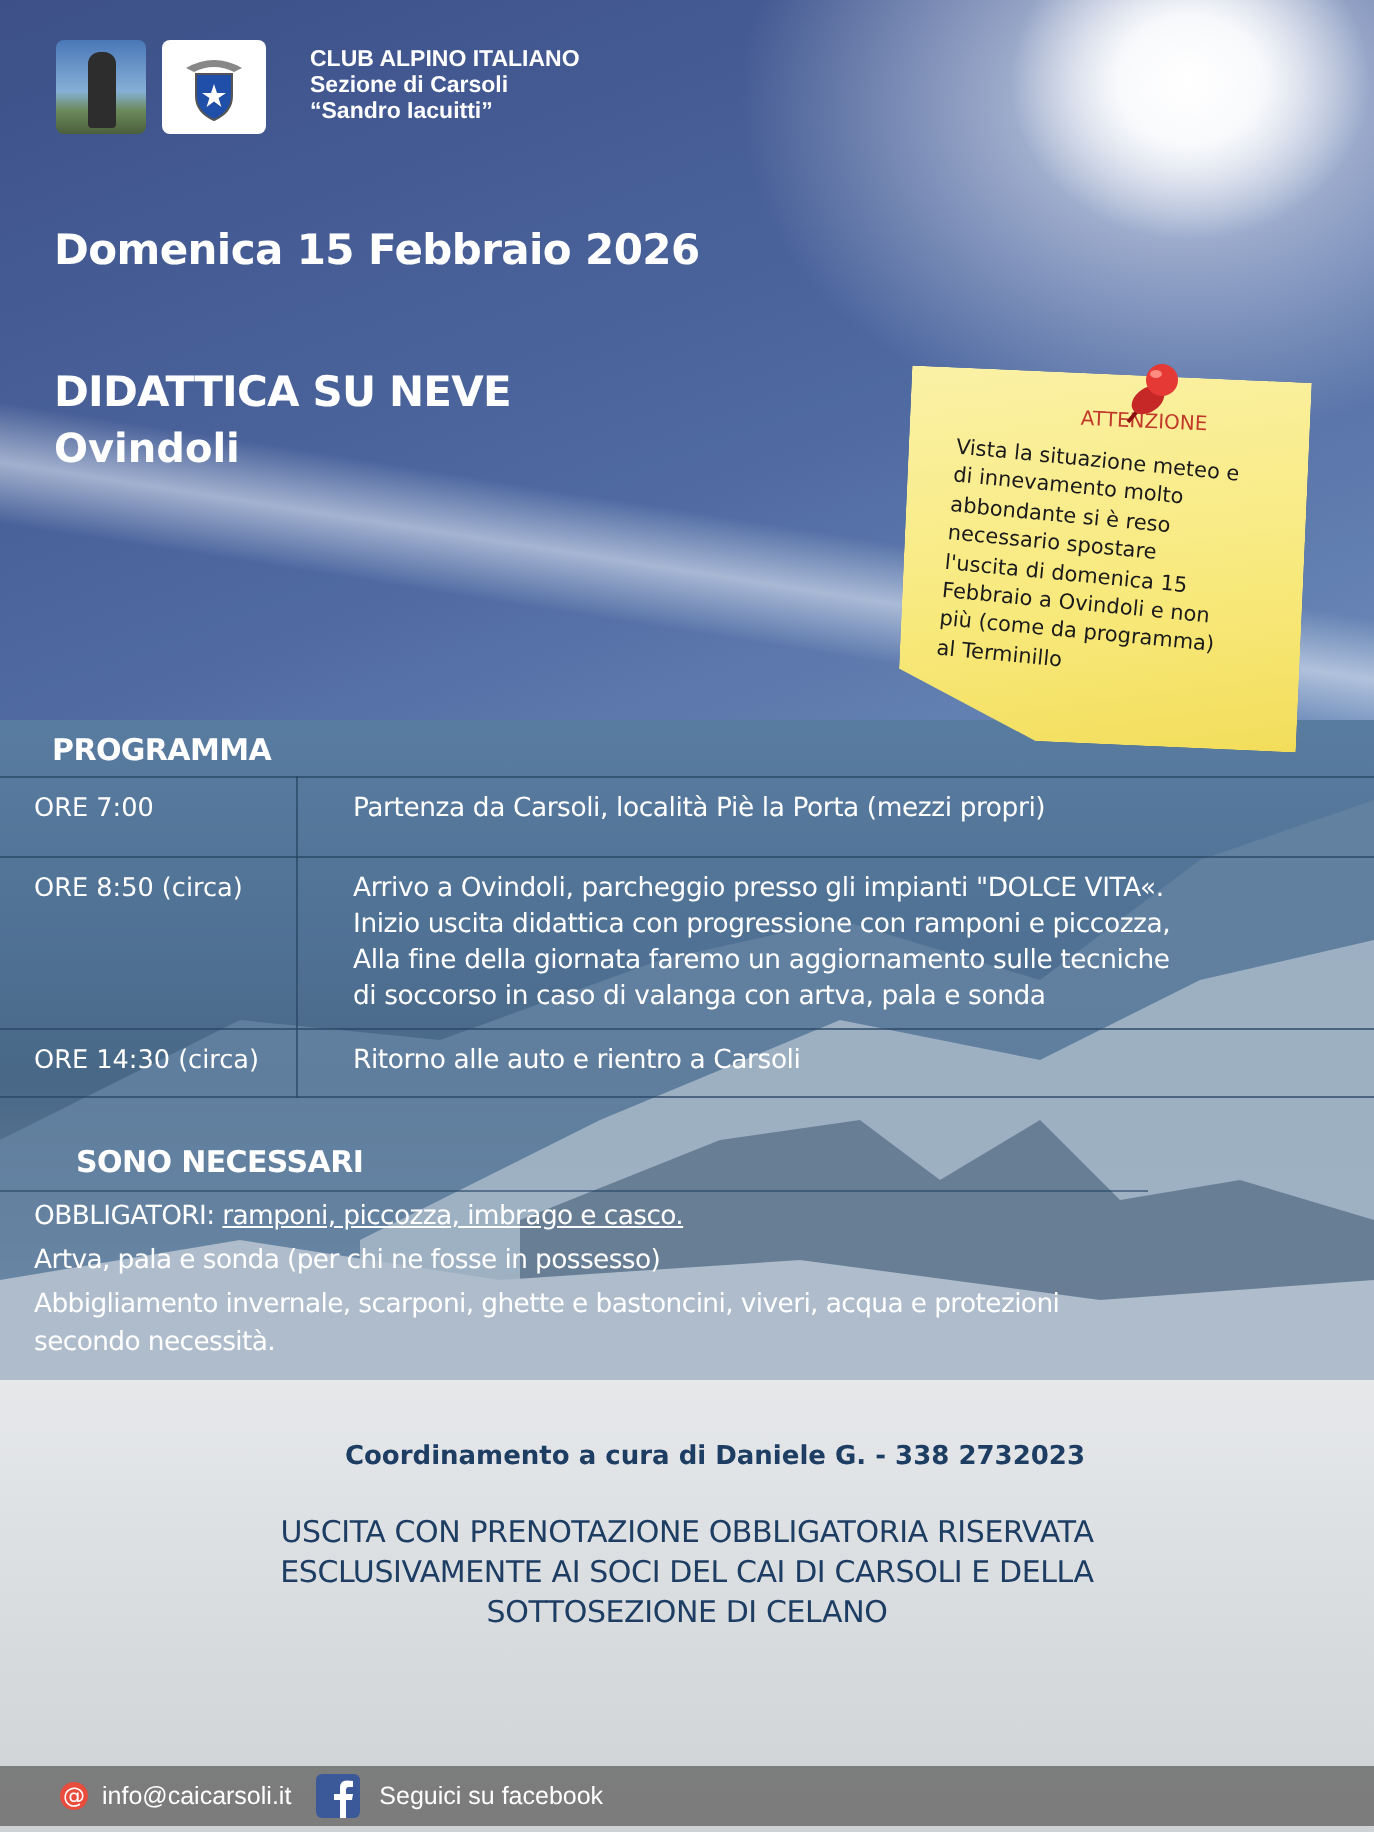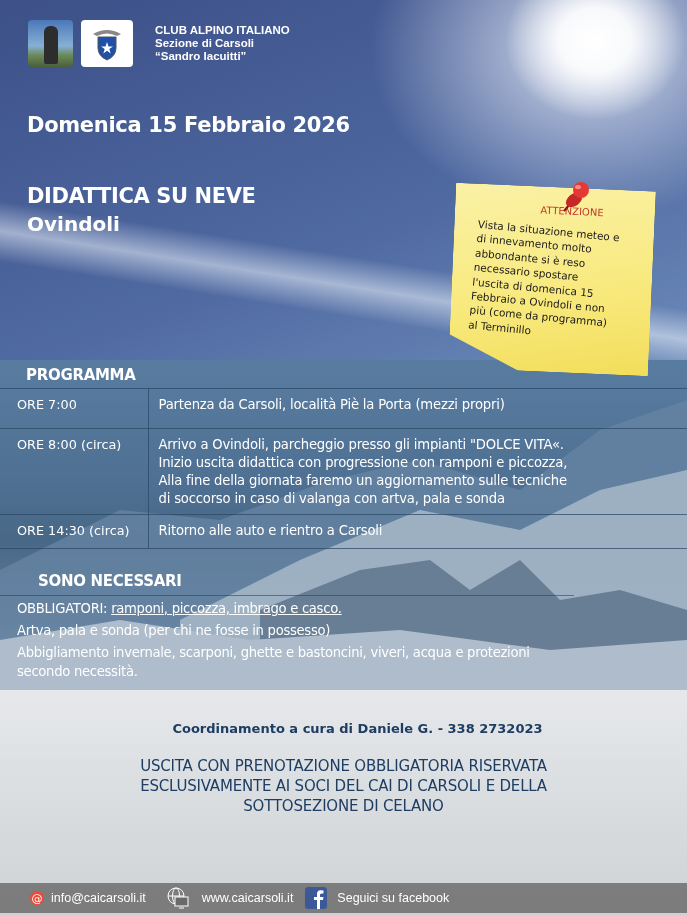--- a/index.html
+++ b/index.html
@@ -86,21 +86,21 @@
   }
   .prog-table {
     position: absolute; left: 0; top: 388px; width: 687px; border-collapse: collapse;
     color: #ffffff; font-family: "DejaVu Sans", sans-serif;
   }
   .prog-table td {
     border-top: 1px solid rgba(40,70,100,0.7); border-bottom: 1px solid rgba(40,70,100,0.7);
     vertical-align: top; padding: 7px 0 6px 0; font-size: 13.2px; line-height: 18px;
   }
   .prog-table td.time { width: 148px; padding-left: 17px; font-size: 12.8px; border-right: 1px solid rgba(40,70,100,0.7); }
-  .prog-table td.desc { padding-left: 10px; padding-right: 8px; letter-spacing: -0.2px; }
+  .prog-table td.desc { padding-left: 28px; padding-right: 8px; letter-spacing: -0.2px; }
   .row1 td { height: 40px; }
   .row2 td { height: 82px; }
   .row3 td { height: 34px; }
 
   .needs {
     position: absolute; left: 0; top: 595px; width: 574px; padding-left: 17px; padding-right: 10px;
     border-top: 1px solid rgba(40,70,100,0.6);
     color: #ffffff; font-family: "DejaVu Sans", sans-serif; font-size: 13.2px; letter-spacing: -0.3px;
   }
   .needs p { line-height: 19px; padding-top: 3px; }
@@ -190,21 +190,21 @@
 <div class="section-title" style="top:366px;">PROGRAMMA</div>
 <table class="prog-table">
   <tbody>
       <tr class="row1">
     <td class="time">ORE 7:00</td>
     <td class="desc">
       <div>Partenza da Carsoli, località Piè la Porta (mezzi propri)</div>
     </td>
   </tr>
   <tr class="row2">
-    <td class="time">ORE 8:00 (circa)</td>
+    <td class="time">ORE 8:50 (circa)</td>
     <td class="desc">
       <div>Arrivo a Ovindoli, parcheggio presso gli  impianti "DOLCE VITA«.</div>
       <div>Inizio uscita didattica con progressione con ramponi e piccozza,</div>
       <div>Alla fine della giornata faremo un aggiornamento sulle tecniche</div>
       <div>di soccorso in caso di valanga con artva, pala e sonda</div>
     </td>
   </tr>
   <tr class="row3">
     <td class="time">ORE 14:30 (circa)</td>
     <td class="desc">
@@ -229,30 +229,20 @@
 </div>
 
 <div class="footer">
   <div class="footer-item" style="margin-left:29px;">
     <svg width="16" height="16" viewBox="0 0 16 16">
       <circle cx="8" cy="8" r="7" fill="#e74c3c"></circle>
       <text x="8" y="11.5" font-size="11" text-anchor="middle" fill="#ffffff" font-family="DejaVu Sans, sans-serif">@</text>
     </svg>
     <span class="txt">info@caicarsoli.it</span>
   </div>
-  <div class="footer-item" style="margin-left:20px;">
-    <svg width="24" height="22" viewBox="0 0 24 22">
-      <circle cx="10" cy="9" r="8" fill="none" stroke="#ffffff" stroke-width="1"></circle>
-      <ellipse cx="10" cy="9" rx="3.5" ry="8" fill="none" stroke="#ffffff" stroke-width="1"></ellipse>
-      <line x1="2" y1="9" x2="18" y2="9" stroke="#ffffff" stroke-width="1"></line>
-      <rect x="9" y="10" width="13" height="9" fill="#6a6a6a" stroke="#ffffff" stroke-width="1"></rect>
-      <line x1="13" y1="21" x2="18" y2="21" stroke="#ffffff" stroke-width="1"></line>
-    </svg>
-    <span class="txt" style="margin-left:12px;">www.caicarsoli.it</span>
-  </div>
   <div class="footer-item" style="margin-left:12px;">
     <svg width="22" height="22" viewBox="0 0 22 22">
       <rect x="0" y="0" width="22" height="22" rx="3" fill="#3b5998"></rect>
       <path d="M15 22 V13 H18 L18.5 10 H15 V8 Q15 6.5 16.5 6.5 H18.5 V3.5 Q17 3.3 15.5 3.3 Q12 3.3 12 7 V10 H9 V13 H12 V22 Z" fill="#ffffff"></path>
     </svg>
     <span class="txt" style="margin-left:10px;">Seguici su facebook</span>
   </div>
 </div>
 
 </body></html>

